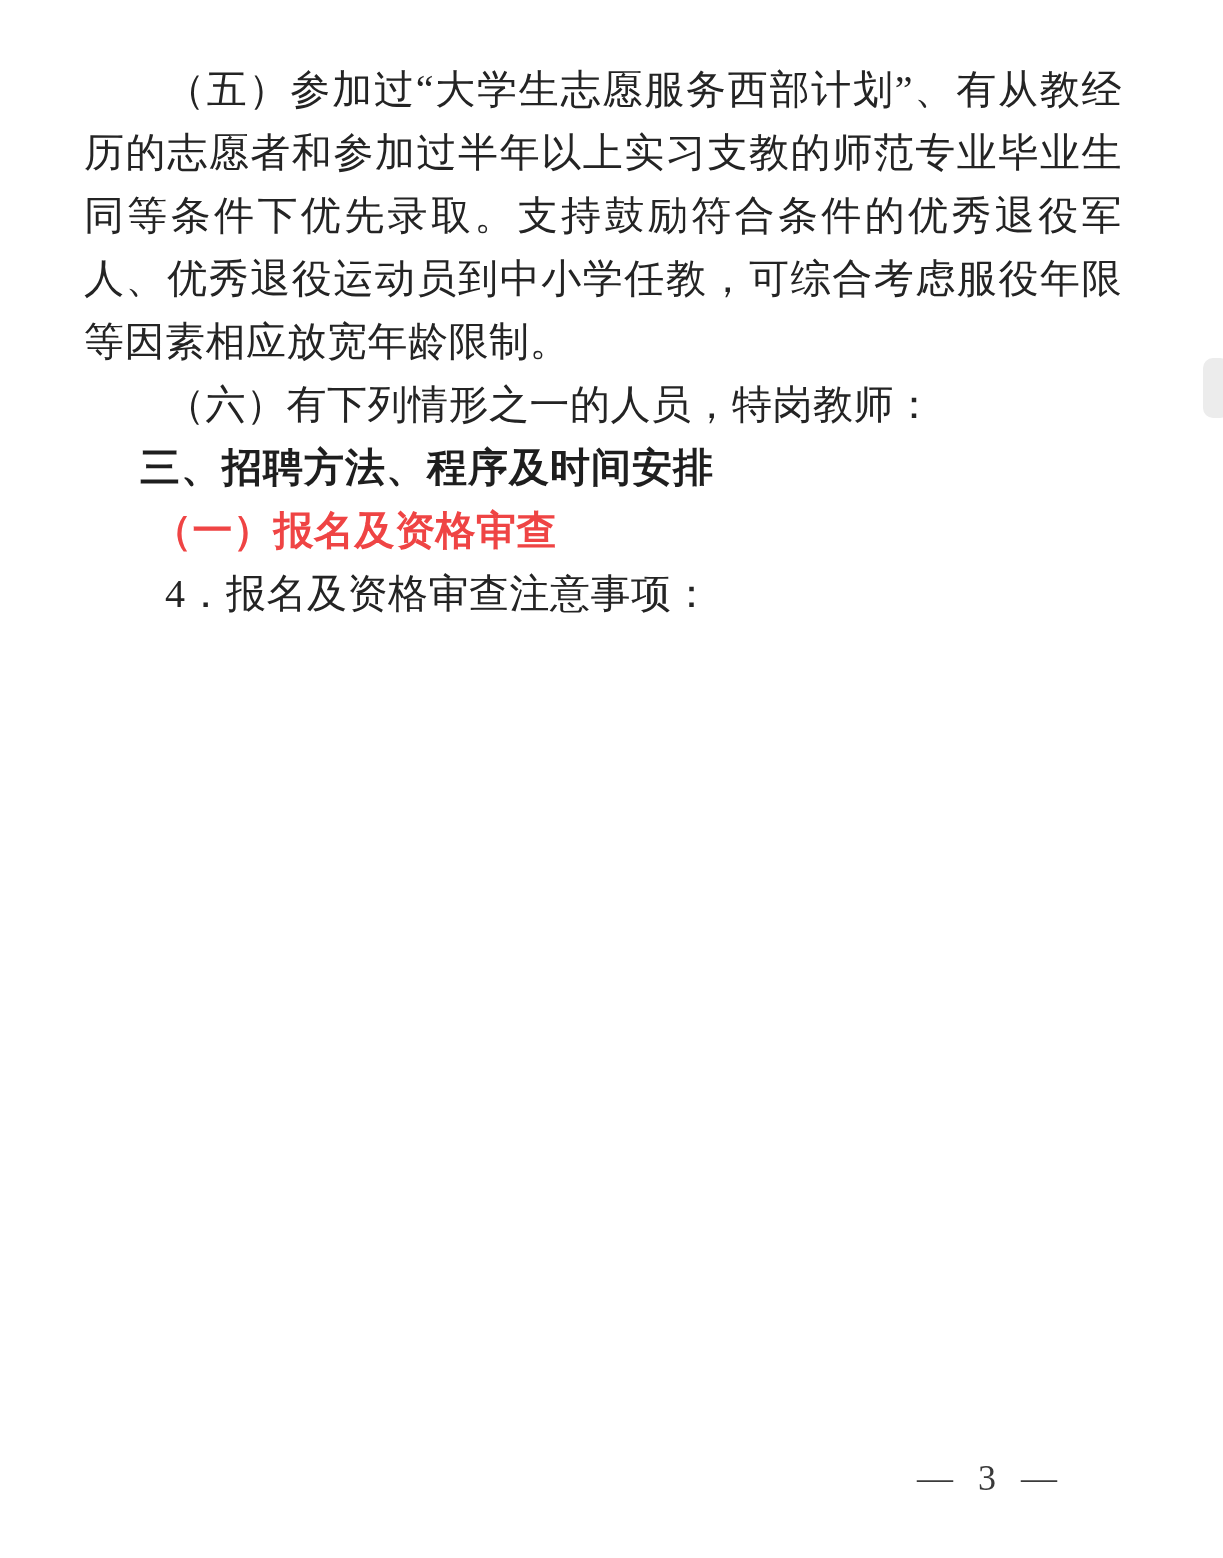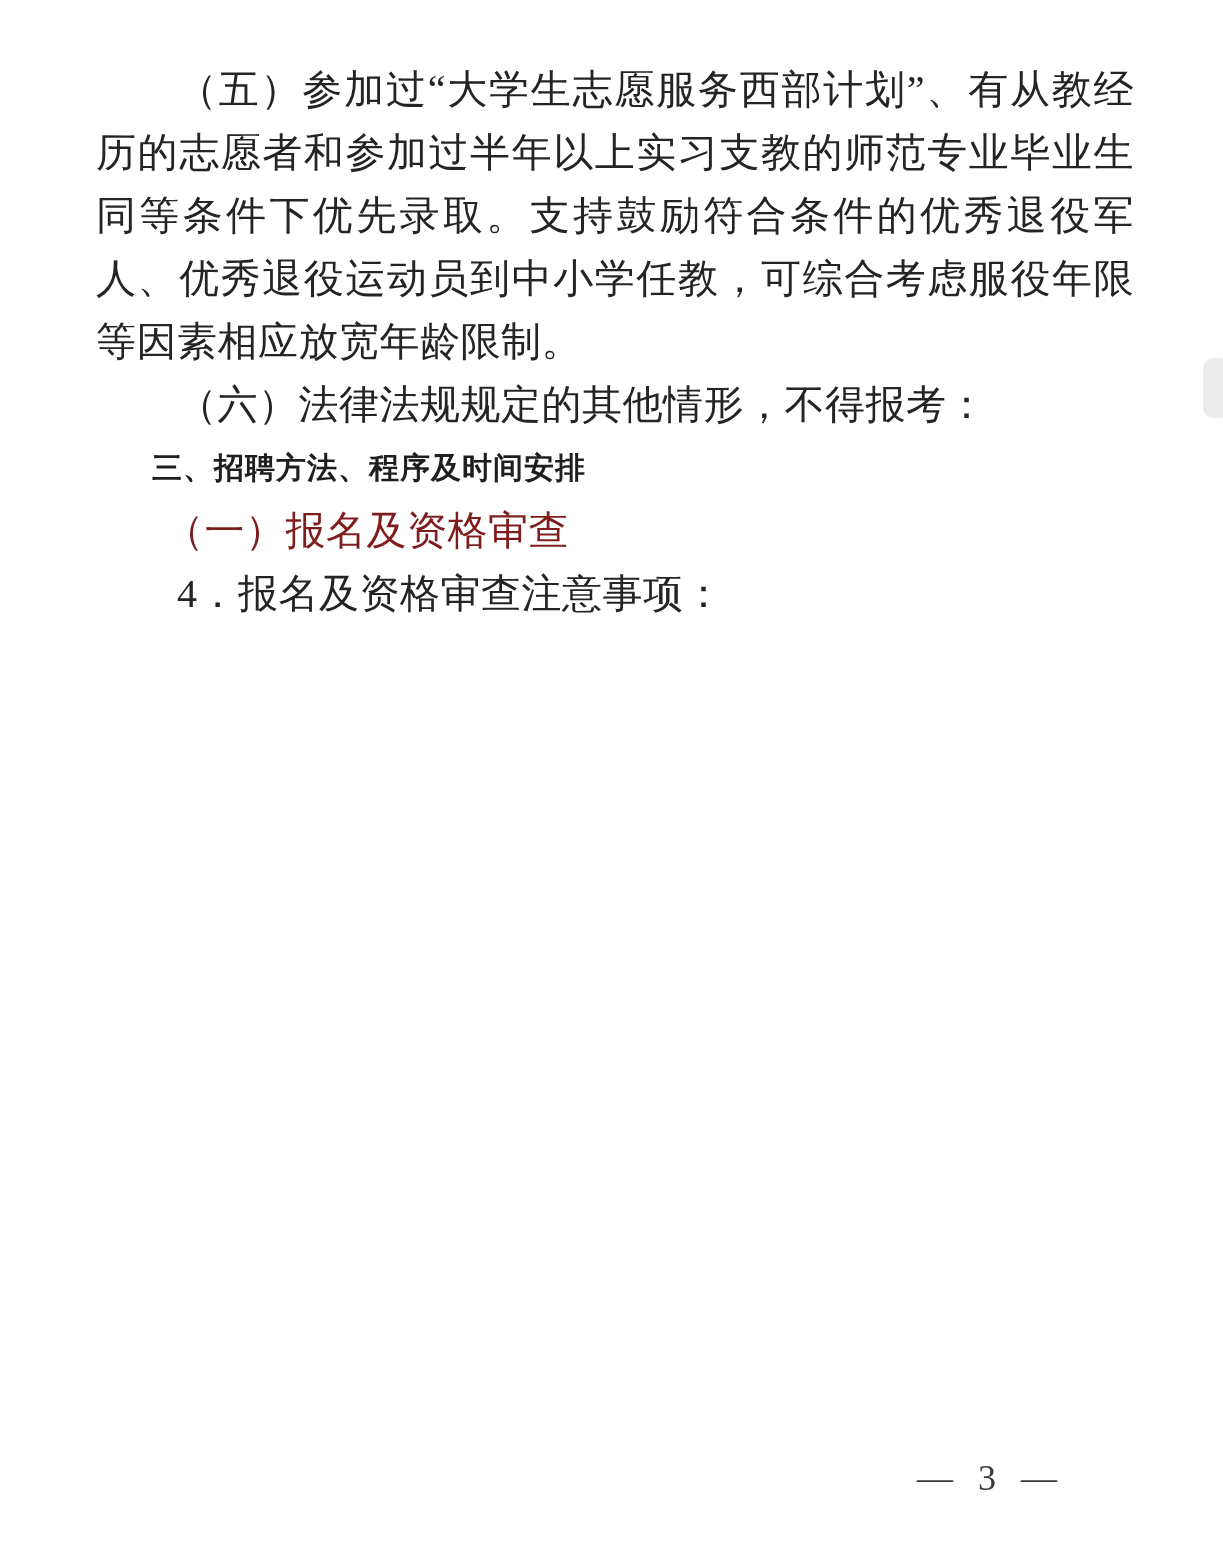--- a/index.html
+++ b/index.html
@@ -10,44 +10,44 @@
   .page {
     position: relative;
     width: 1223px;
     height: 1558px;
     background: #ffffff;
     overflow: hidden;
     font-family: "Liberation Serif", "DejaVu Serif", serif;
   }
   .content {
     position: absolute;
-    left: 96px;
+    left: 84px;
     top: 58px;
     width: 1038px;
     font-size: 40px;
     line-height: 63px;
     color: #242424;
     text-align: justify;
     letter-spacing: 0.5px;
   }
   .para { margin: 0; }
   .para.indent { text-indent: 81px; }
   .para.heading1 {
     font-family: "DejaVu Sans", "Liberation Sans", sans-serif;
     font-weight: bold;
-    font-size: 30px;
+    font-size: 40px;
     line-height: 63px;
     text-indent: 56px;
     letter-spacing: 1px;
     color: #1e1e1e;
   }
   .para.heading2 {
-    font-weight: 400;
+    font-weight: 700;
     text-indent: 68px;
-    color: #7f1d1d;
+    color: #ef4444;
   }
   .page-number {
     position: absolute;
     top: 1458px;
     right: 158px;
     font-size: 36px;
     line-height: 40px;
     color: #3a3a3a;
     letter-spacing: 8px;
     white-space: nowrap;
@@ -61,20 +61,20 @@
     background: #ececec;
     border-radius: 10px;
   }
 </style>
 </head>
 <body>
 
 <div class="page">
   <div class="content" id="doc-content">
       <div class="para body indent">（五）参加过“大学生志愿服务西部计划”、有从教经历的志愿者和参加过半年以上实习支教的师范专业毕业生同等条件下优先录取。支持鼓励符合条件的优秀退役军人、优秀退役运动员到中小学任教，可综合考虑服役年限等因素相应放宽年龄限制。</div>
-      <div class="para body indent">（六）法律法规规定的其他情形，不得报考：</div>
+      <div class="para body indent">（六）有下列情形之一的人员，特岗教师：</div>
       <div class="para heading1">三、招聘方法、程序及时间安排</div>
       <div class="para heading2">（一）报名及资格审查</div>
       <div class="para body indent">4．报名及资格审查注意事项：</div>
     </div>
   <div class="page-number">— 3 —</div>
   <div class="scrollbar-thumb"></div>
 </div>
 
 </body></html>

